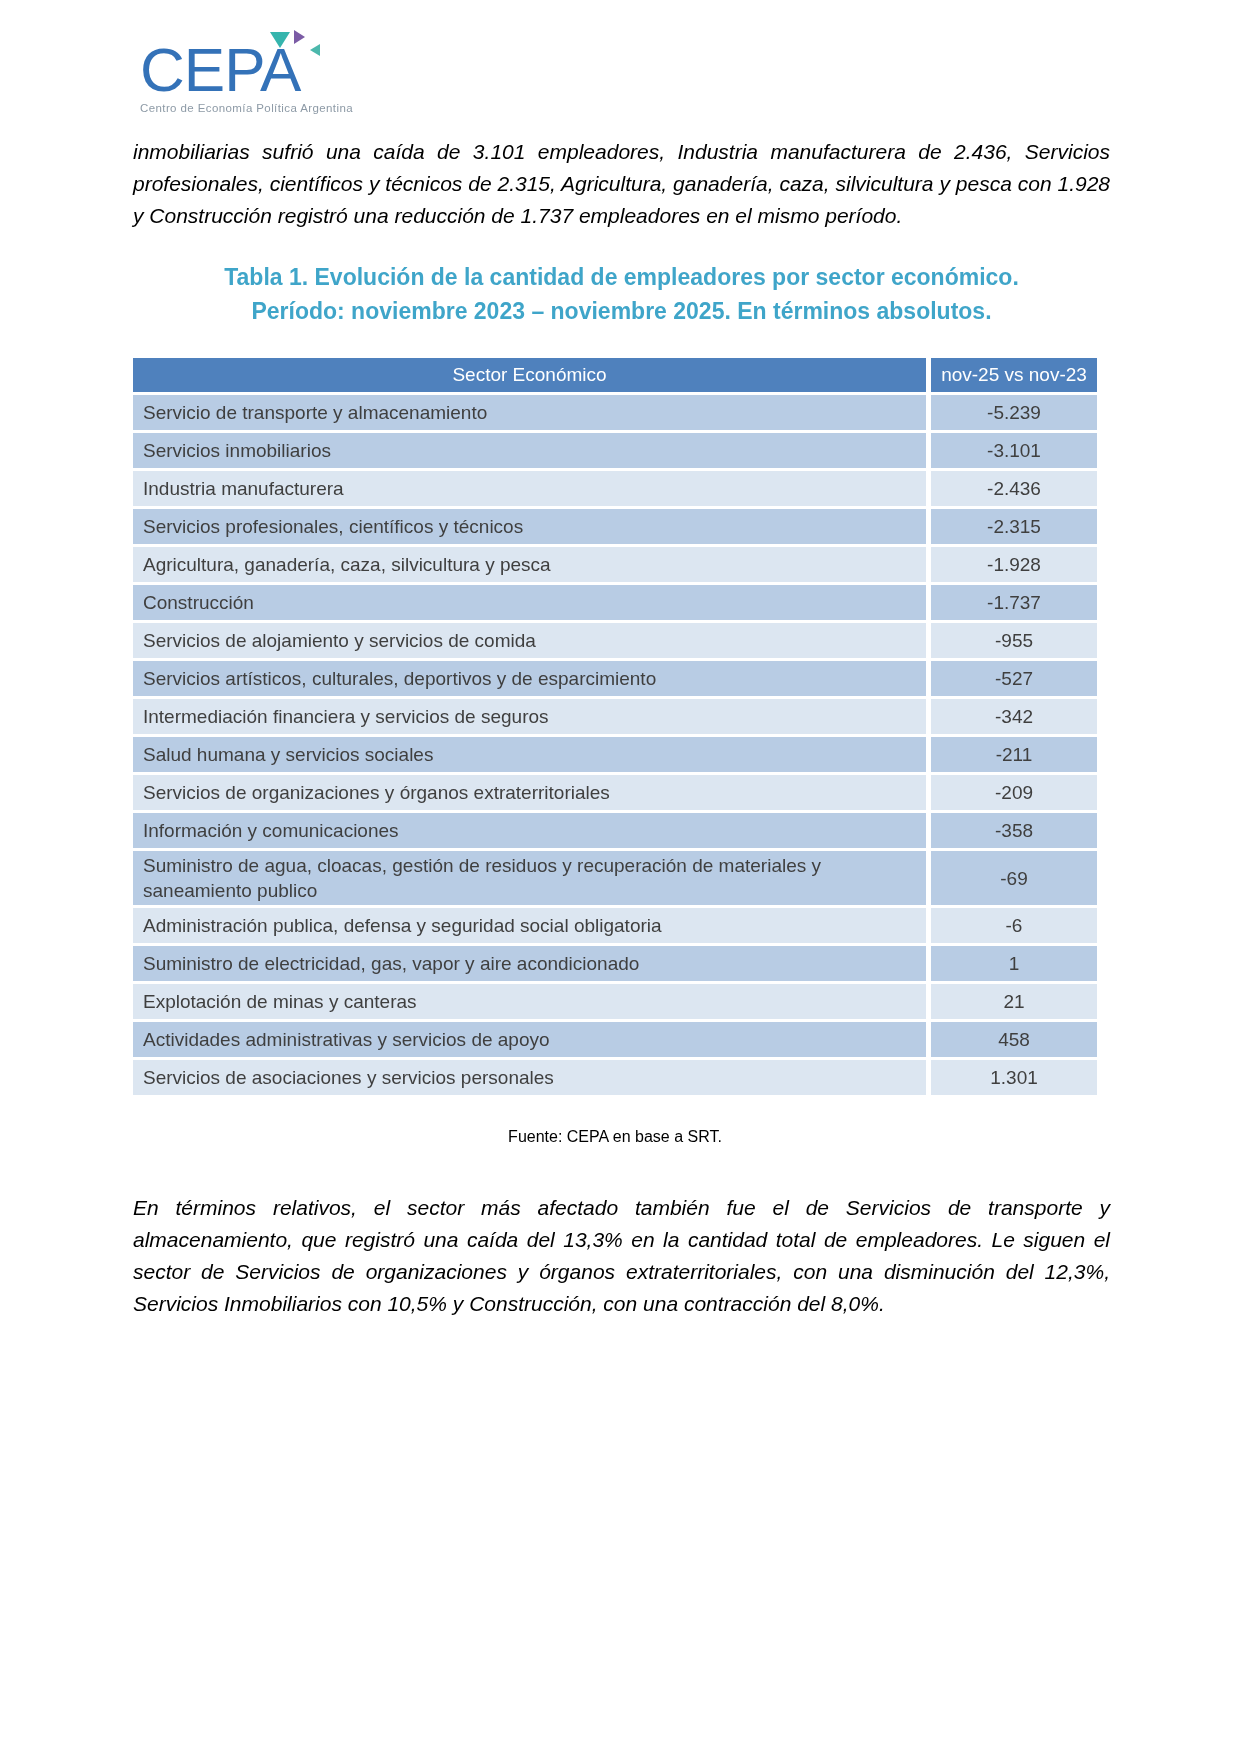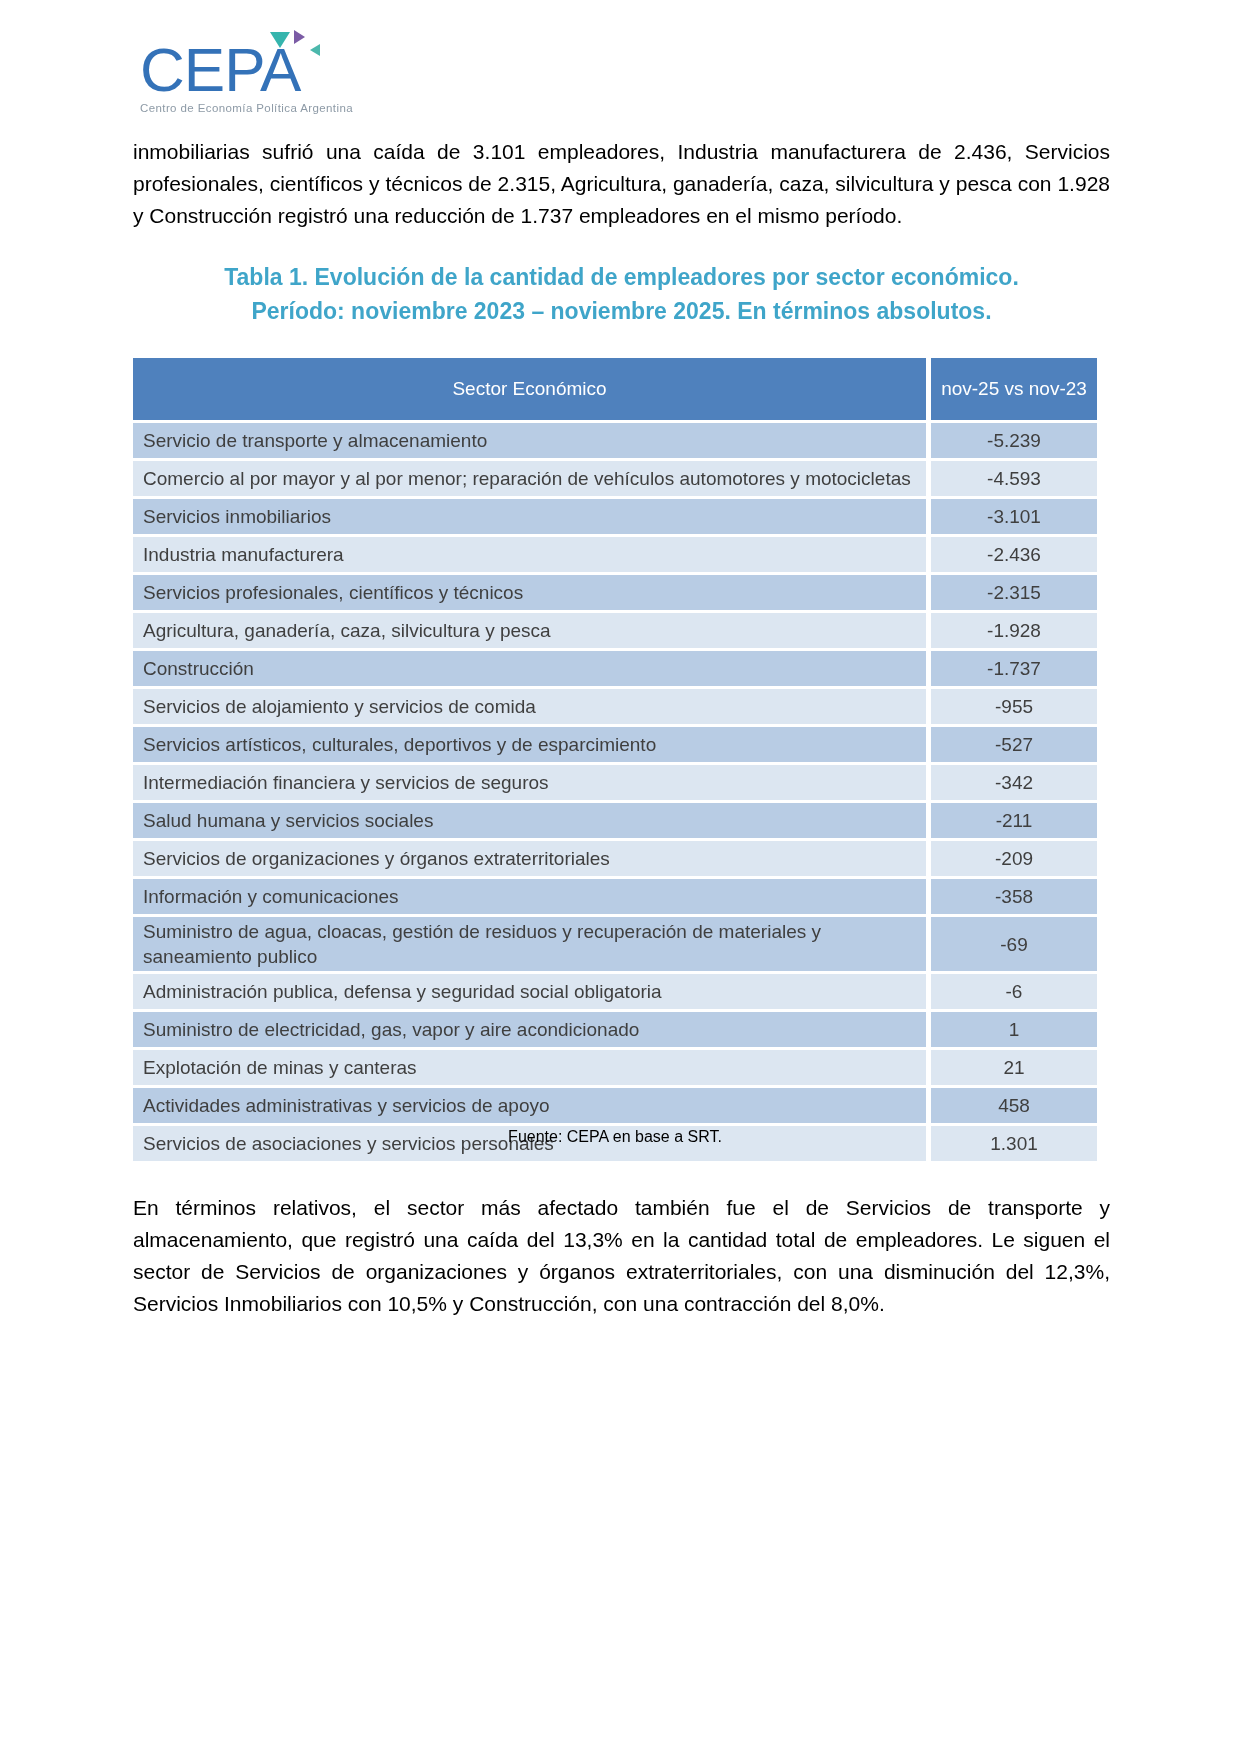--- a/index.html
+++ b/index.html
@@ -54,20 +54,21 @@
   .body-par {
     position: absolute;
     left: 133px;
     width: 977px;
     margin: 0;
     font-size: 21px;
     line-height: 32px;
     color: #000000;
     text-align: justify;
     text-justify: inter-word;
+    font-style: italic;
   }
   .intro { top: 136px; }
   .closing { top: 1192px; }
 
   
   .table-title {
     position: absolute;
     left: 133px; top: 260px;
     width: 977px;
     margin: 0;
@@ -88,21 +89,21 @@
     color: var(--table-text);
   }
   table.sector-table th {
     background: var(--header-blue);
     color: #ffffff;
     font-weight: normal;
     font-size: 19px;
     height: 30px;
     text-align: center;
     border-bottom: 3px solid #ffffff;
-    padding: 16px 6px;
+    padding: 2px 6px;
   }
   table.sector-table th.col-sector { border-right: 5px solid #ffffff; }
   table.sector-table td {
     height: 31px;
     padding: 2px 10px;
     border-bottom: 3px solid #ffffff;
     line-height: 25px;
   }
   table.sector-table td.sector-cell { border-right: 5px solid #ffffff; text-align: left; }
   table.sector-table td.value-cell { text-align: center; width: 146px; }
@@ -156,24 +157,20 @@
       <tr>
         <th class="col-sector">Sector Económico</th>
         <th class="col-value">nov-25 vs nov-23</th>
       </tr>
     </thead>
     <tbody id="table-body">
         <tr class="row-dark">
           <td class="sector-cell">Servicio de transporte y almacenamiento</td>
           <td class="value-cell">-5.239</td>
         </tr>
-        <tr class="row-light">
-          <td class="sector-cell">Comercio al por mayor y al por menor; reparación de vehículos automotores y motocicletas</td>
-          <td class="value-cell">-4.593</td>
-        </tr>
         <tr class="row-dark">
           <td class="sector-cell">Servicios inmobiliarios</td>
           <td class="value-cell">-3.101</td>
         </tr>
         <tr class="row-light">
           <td class="sector-cell">Industria manufacturera</td>
           <td class="value-cell">-2.436</td>
         </tr>
         <tr class="row-dark">
           <td class="sector-cell">Servicios profesionales, científicos y técnicos</td>

